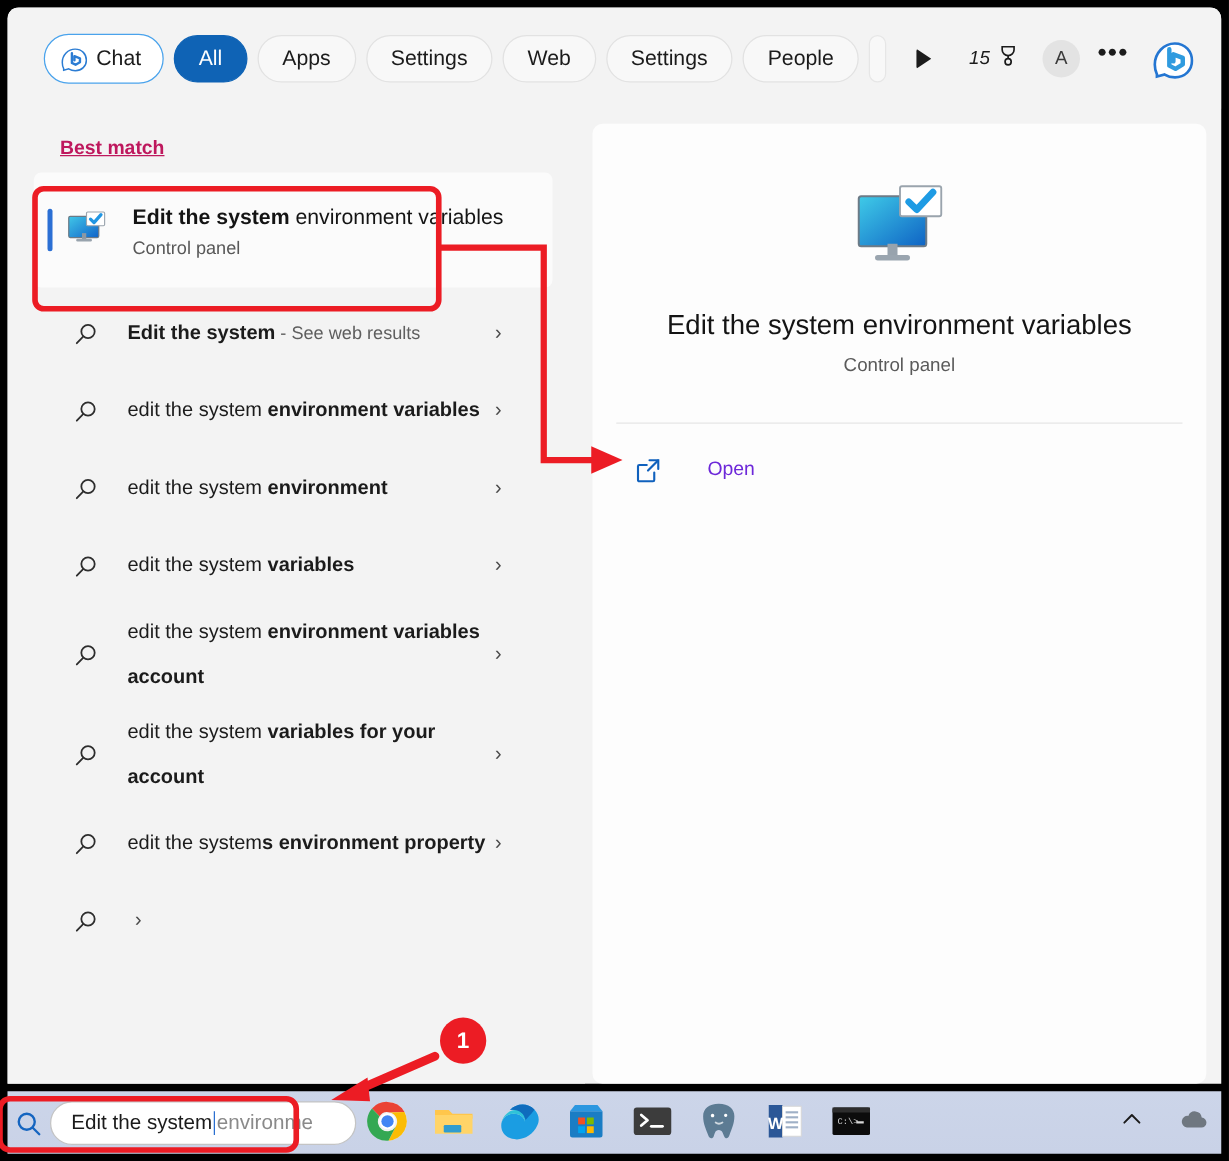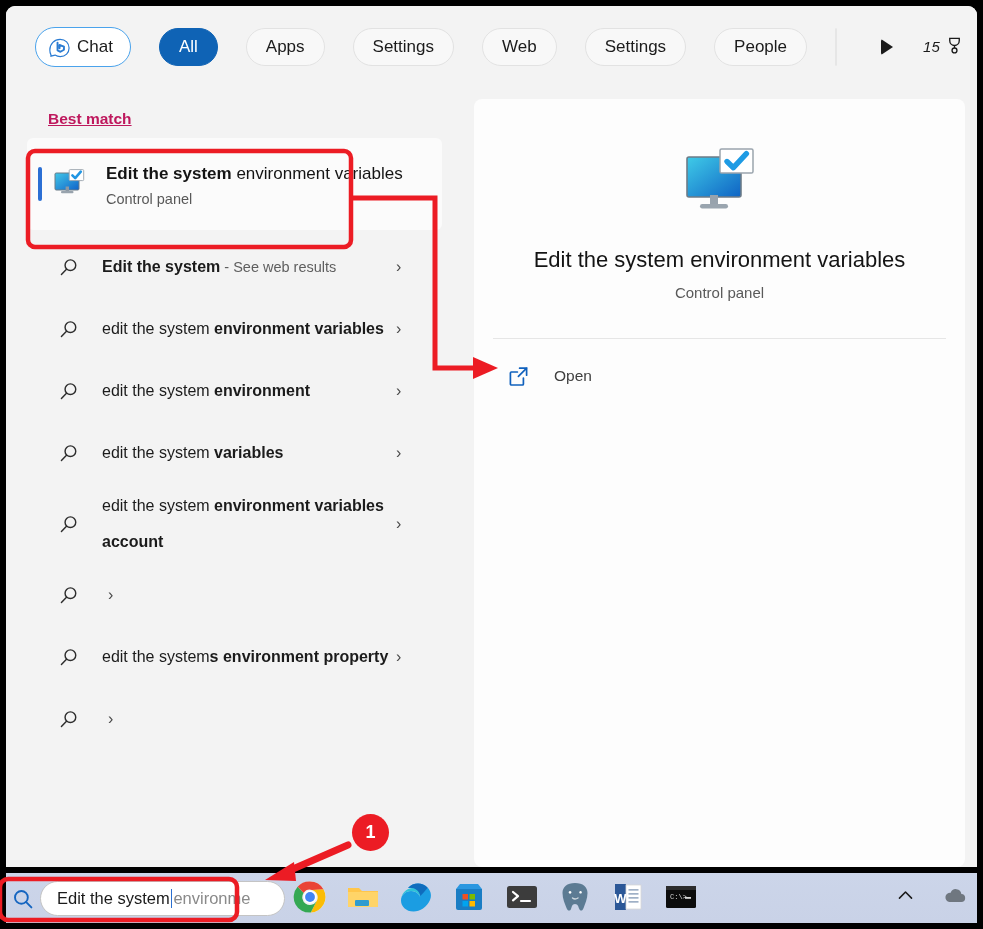--- a/index.html
+++ b/index.html
@@ -25,21 +25,21 @@
     overflow: hidden;
   }
 
   
   #header {
     position: absolute; left: 0; top: 0;
     width: 971px; height: 81px;
     background: #f3f3f3;
     display: flex; align-items: center;
     padding-left: 29px;
-    gap: 28px;
+    gap: 8px;
   }
   .pill {
     height: 38px;
     border-radius: 19px;
     border: 1px solid #e2e2e2;
     background: #f8f8f8;
     display: flex; align-items: center; justify-content: center;
     padding: 0 19px;
     font-size: 17px;
     color: #1b1b1b;
@@ -180,21 +180,21 @@
     height: 1px; background: #e6e6e6;
     margin: 37px 19px 0 19px;
   }
   .open-row {
     display: flex; align-items: center;
     height: 46px; margin: 14px 10px 0 14px;
     padding-left: 20px; border-radius: 5px;
     cursor: pointer;
   }
   .open-icon { width: 21px; height: 21px; flex: 0 0 21px; }
-  .open-label { font-size: 15.5px; color: #404040; margin-left: 25px; }
+  .open-label { font-size: 15.5px; color: #6d28d9; margin-left: 37px; }
 
   
   #taskbar {
     position: absolute; left: 6px; top: 873px;
     width: 971px; height: 50px;
     background: linear-gradient(180deg,#ccd5e9 0%,#c9d2e7 100%);
     display: flex; align-items: center;
   }
   #searchbox {
     position: absolute; left: 40px; top: 881px;
@@ -395,20 +395,22 @@
           <span class="chev">›</span>
         </div>
 
         <div class="web-item">
           <span class="mag">
             <svg viewBox="0 0 22 22" width="21" height="21">
               <circle cx="13" cy="8.6" r="5.6" fill="none" stroke="#2d2d2d" stroke-width="1.5"></circle>
               <line x1="8.9" y1="12.8" x2="3.6" y2="18.4" stroke="#2d2d2d" stroke-width="1.5" stroke-linecap="round"></line>
             </svg>
           </span>
+          <span class="web-label"><span>edit the system </span><b>variables for your account</b>
+          </span>
           <span class="chev">›</span>
         </div>
 
         <div class="web-item">
           <span class="mag">
             <svg viewBox="0 0 22 22" width="21" height="21">
               <circle cx="13" cy="8.6" r="5.6" fill="none" stroke="#2d2d2d" stroke-width="1.5"></circle>
               <line x1="8.9" y1="12.8" x2="3.6" y2="18.4" stroke="#2d2d2d" stroke-width="1.5" stroke-linecap="round"></line>
             </svg>
           </span>

